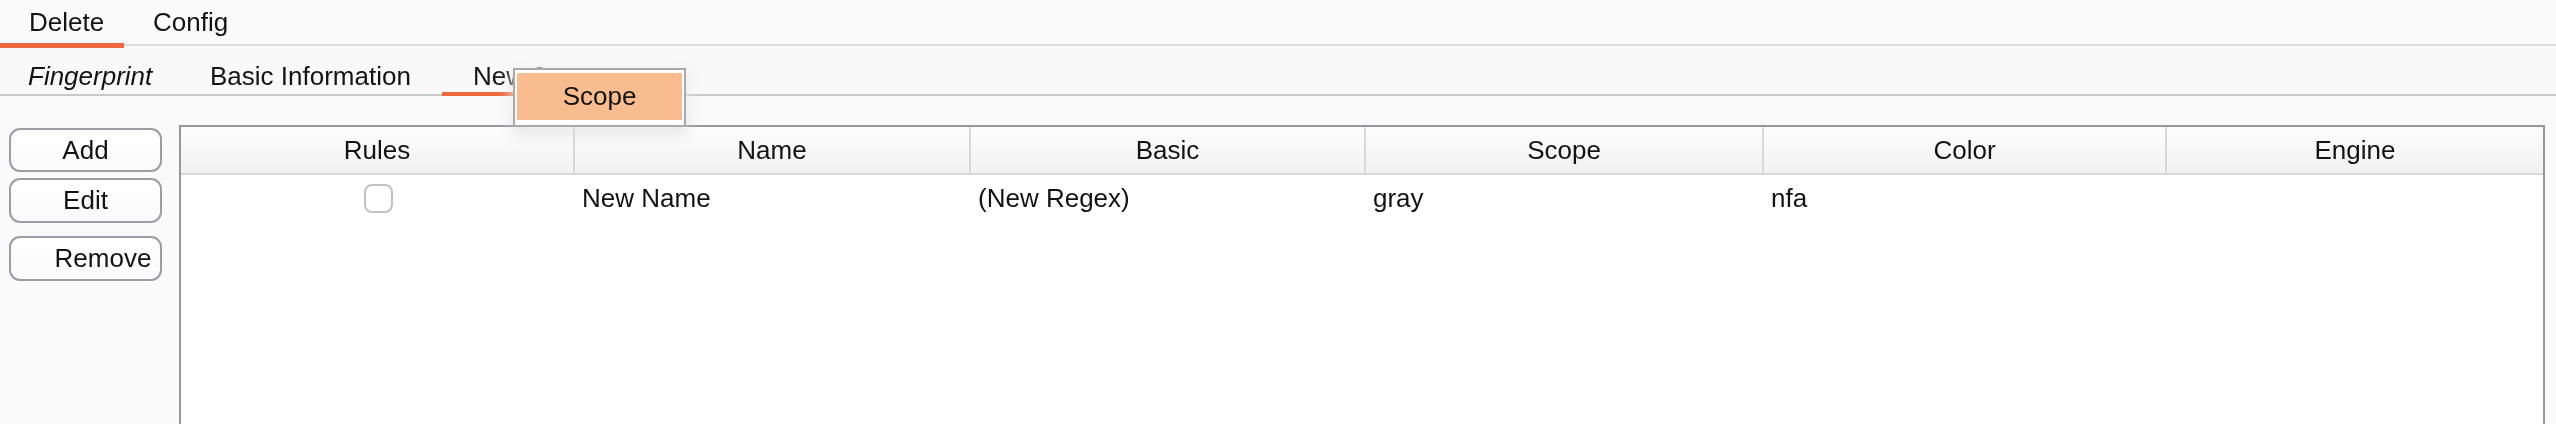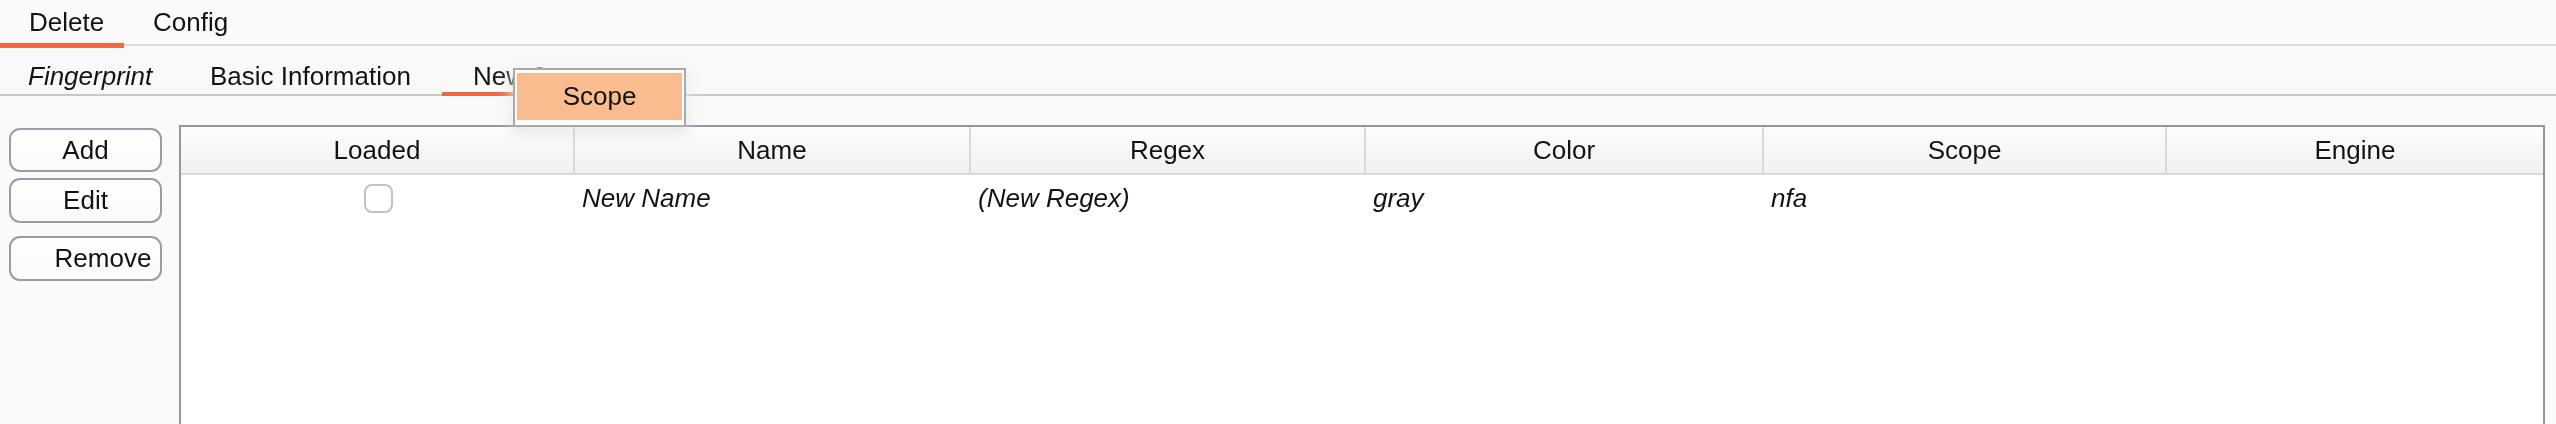--- a/index.html
+++ b/index.html
@@ -70,21 +70,21 @@
   .th {
     display:flex; align-items:center; justify-content:center;
     font-size:26px; border-right:2px solid #d8d8d8;
     overflow:hidden; white-space:nowrap;
   }
   .th:last-child { border-right:none; }
   .trow {
     display:grid; grid-template-columns:394px 396px 395px 398px 403px auto;
     height:46px; align-items:center; background:#ffffff;
   }
-  .td { font-size:26px; padding-left:7px; white-space:nowrap; overflow:hidden;font-style:italic; }
+  .td { font-size:26px; padding-left:7px; white-space:nowrap; overflow:hidden; }
   .td.center { display:flex; justify-content:center; padding-left:0; }
   .checkbox {
     width:29px; height:29px; background:#ffffff;
     border:2px solid #c2c2c2; border-radius:8px;
   }
 </style>
 </head>
 <body>
 
 <div class="tabbar1">
@@ -101,25 +101,25 @@
   <div class="baseline"></div>
   <div class="active-underline"></div>
 </div>
 
 <div class="side-btn" id="btn-add">Add</div>
 <div class="side-btn" id="btn-edit">Edit</div>
 <div class="side-btn" id="btn-remove">Remove</div>
 
 <div class="rules-table">
   <div class="thead">
-    <div class="th">Loaded</div>
+    <div class="th">Rules</div>
     <div class="th">Name</div>
-    <div class="th">Regex</div>
+    <div class="th">Basic</div>
+    <div class="th">Scope</div>
     <div class="th">Color</div>
-    <div class="th">Scope</div>
     <div class="th">Engine</div>
   </div>
   <div class="trow">
     <div class="td center">
       <div class="checkbox"></div>
     </div>
     <div class="td">New Name</div>
     <div class="td">(New Regex)</div>
     <div class="td">gray</div>
     <div class="td">nfa</div>

